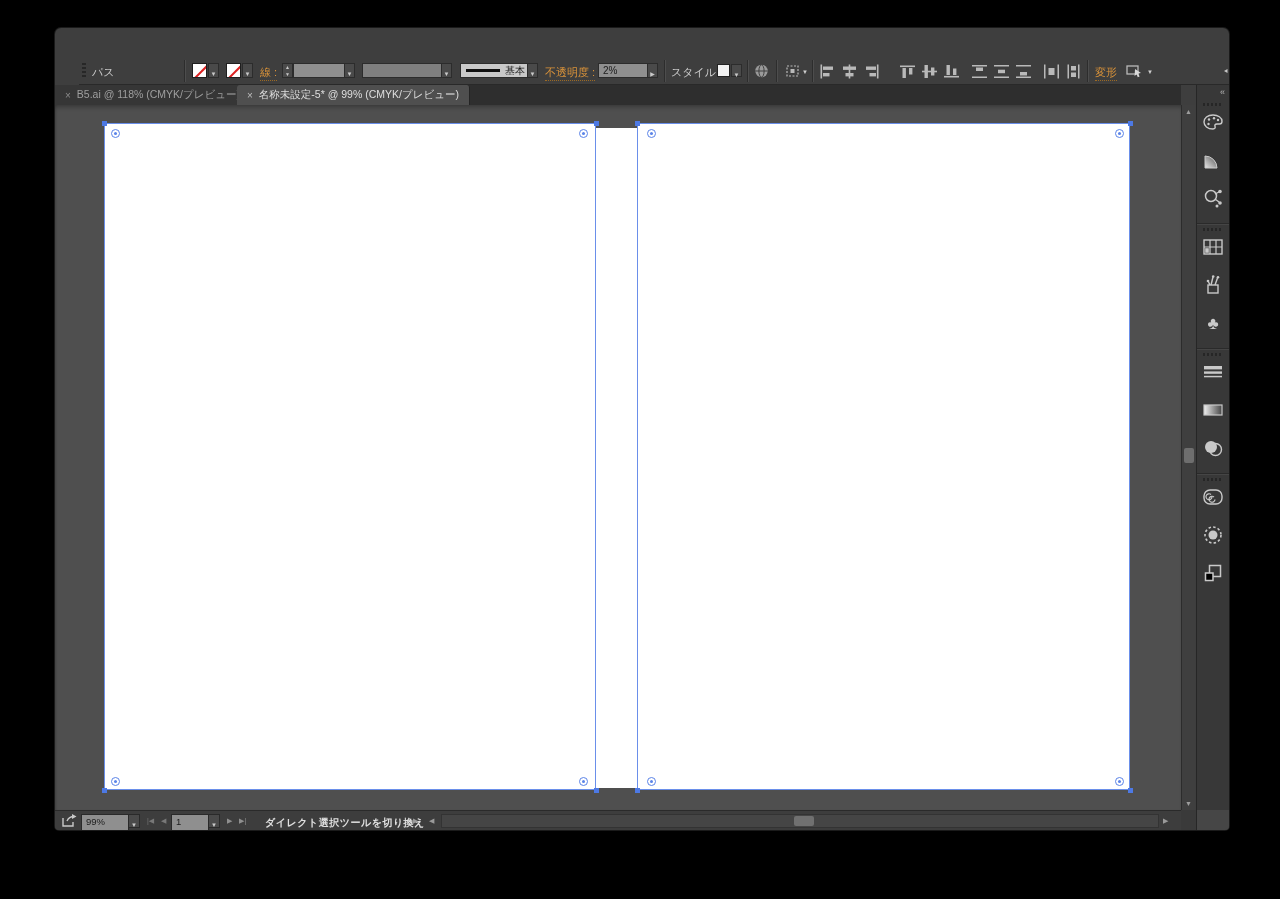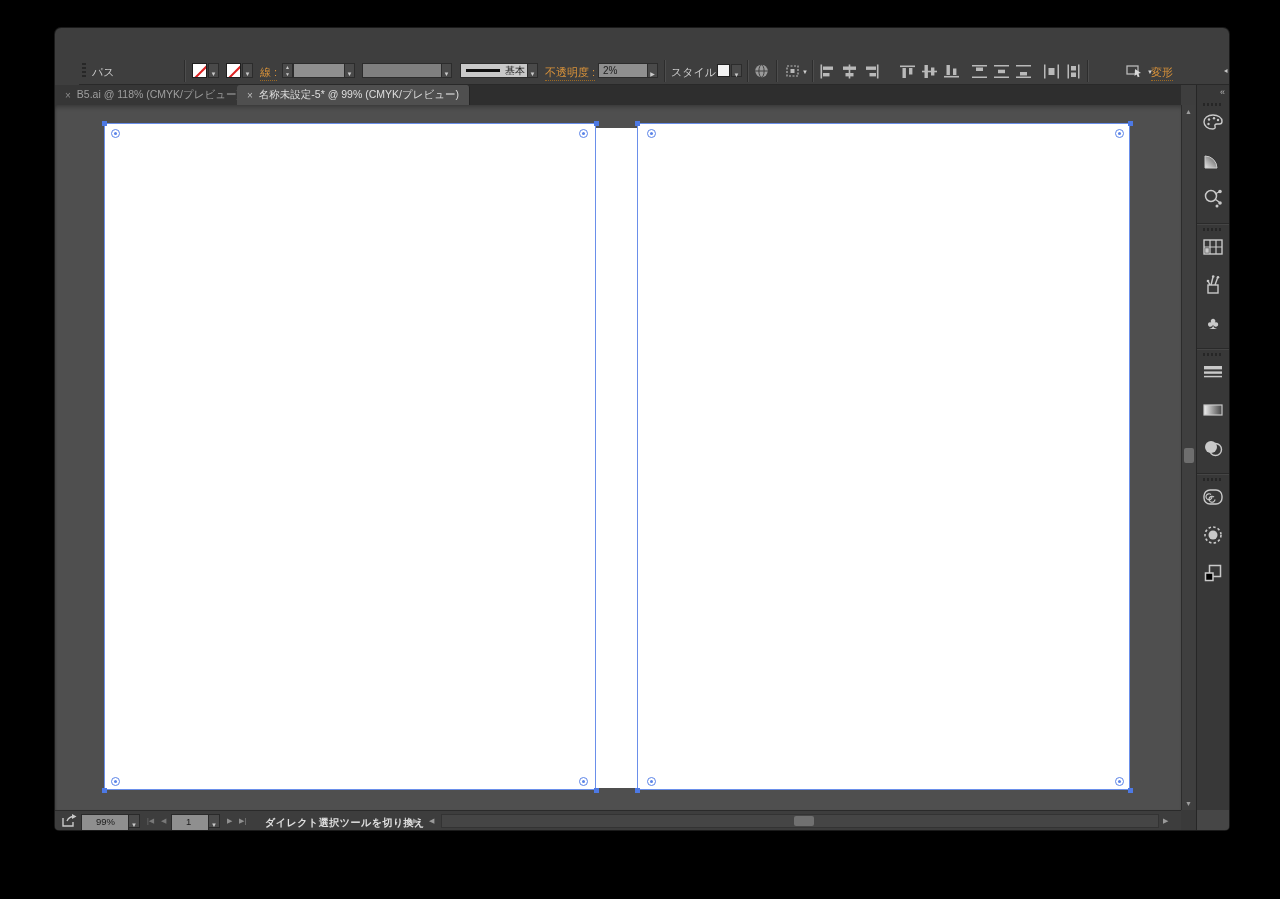--- a/index.html
+++ b/index.html
@@ -112,21 +112,21 @@
               box-shadow:0 1px 0 #454545; }
   #dock-clover { font-size:17px; color:#c9c9c9; line-height:1; }
   #dock-bottom-cell { position:absolute; left:1141px; top:782px; width:33px; height:20px;
                       background:#464646; border-left:1px solid #262626; }
   #corner-cell { position:absolute; left:1126px; top:782px; width:15px; height:20px; background:#3a3a3a; }
 
   
   #statusbar { position:absolute; left:0; top:782px; width:1126px; height:20px;
                background:#3d3d3d; border-top:1px solid #2a2a2a; }
   .sb-field { position:absolute; top:3px; height:24px; background:#8f8f8f; border:1px solid #2a2a2a;
-              font-size:9.5px; color:#1c1c1c; line-height:13px; padding-left:14px; }
+              font-size:9.5px; color:#1c1c1c; line-height:13px; padding-left:4px; }
   .sb-dropbtn { position:absolute; top:3px; width:12px; height:14px; background:#4a4a4a;
                 border:1px solid #2a2a2a; text-align:center; line-height:13px; cursor:pointer; }
   .sb-dropbtn span { font-size:6px; color:#c9c9c9; }
   .sb-nav { position:absolute; top:6px; font-size:7px; color:#787878; cursor:pointer; }
   .sb-nav.bright { color:#8f8f8f; }
   #tool-hint { position:absolute; left:210px; top:5px; font-size:10px; color:#e0e0e0;
                font-weight:bold; letter-spacing:.5px; }
   #hint-arrow { position:absolute; left:358px; top:6px; font-size:7px; color:#9a9a9a; }
   #hs-left  { position:absolute; left:374px; top:6px; font-size:7px; color:#9a9a9a; cursor:pointer; }
   #hs-right { position:absolute; left:1108px; top:6px; font-size:7px; color:#9a9a9a; cursor:pointer; }
@@ -243,21 +243,21 @@
         <rect x="5.5" y="4" width="6" height="7" fill="#b9b9b9"></rect>
       </svg>
     <svg class="align-ic" style="left:986px" viewBox="0 0 17 15">
       <rect x="2.5" y="0.5" width="1.5" height="14" fill="#b9b9b9"></rect>
         <rect x="13" y="0.5" width="1.5" height="14" fill="#b9b9b9"></rect>
         <rect x="6" y="2" width="5" height="4.5" fill="#b9b9b9"></rect>
         <rect x="6" y="8.5" width="5" height="4.5" fill="#b9b9b9"></rect>
       </svg>
 
     <div class="cb-sep" style="left:1008px"></div>
-    <span class="cb-label cb-orange" style="left:1072px">変形</span>
+    <span class="cb-label cb-orange" style="left:1016px">変形</span>
     <svg class="cicon" style="left:1047px; top:7px" width="18" height="14" viewBox="0 0 18 14">
       <rect x="1" y="2" width="11" height="8" fill="none" stroke="#b9b9b9" stroke-width="1.3"></rect>
       <path d="M9,5 L15,9 L12.2,9.6 L13.6,12.6 L11.8,13.2 L10.6,10.2 L8.6,12 Z" fill="#d9d9d9"></path>
     </svg>
     <span class="mini-arrow abs" style="left:1068px; top:12px">▼</span>
 
     <svg id="panel-toggle" width="16" height="10" viewBox="0 0 16 10">
       <path d="M4.5,3 L1,5 L4.5,7 Z" fill="#c9c9c9"></path>
       <rect x="6" y="1" width="9" height="1.6" fill="#c9c9c9"></rect>
       <rect x="6" y="4.2" width="9" height="1.6" fill="#c9c9c9"></rect>

